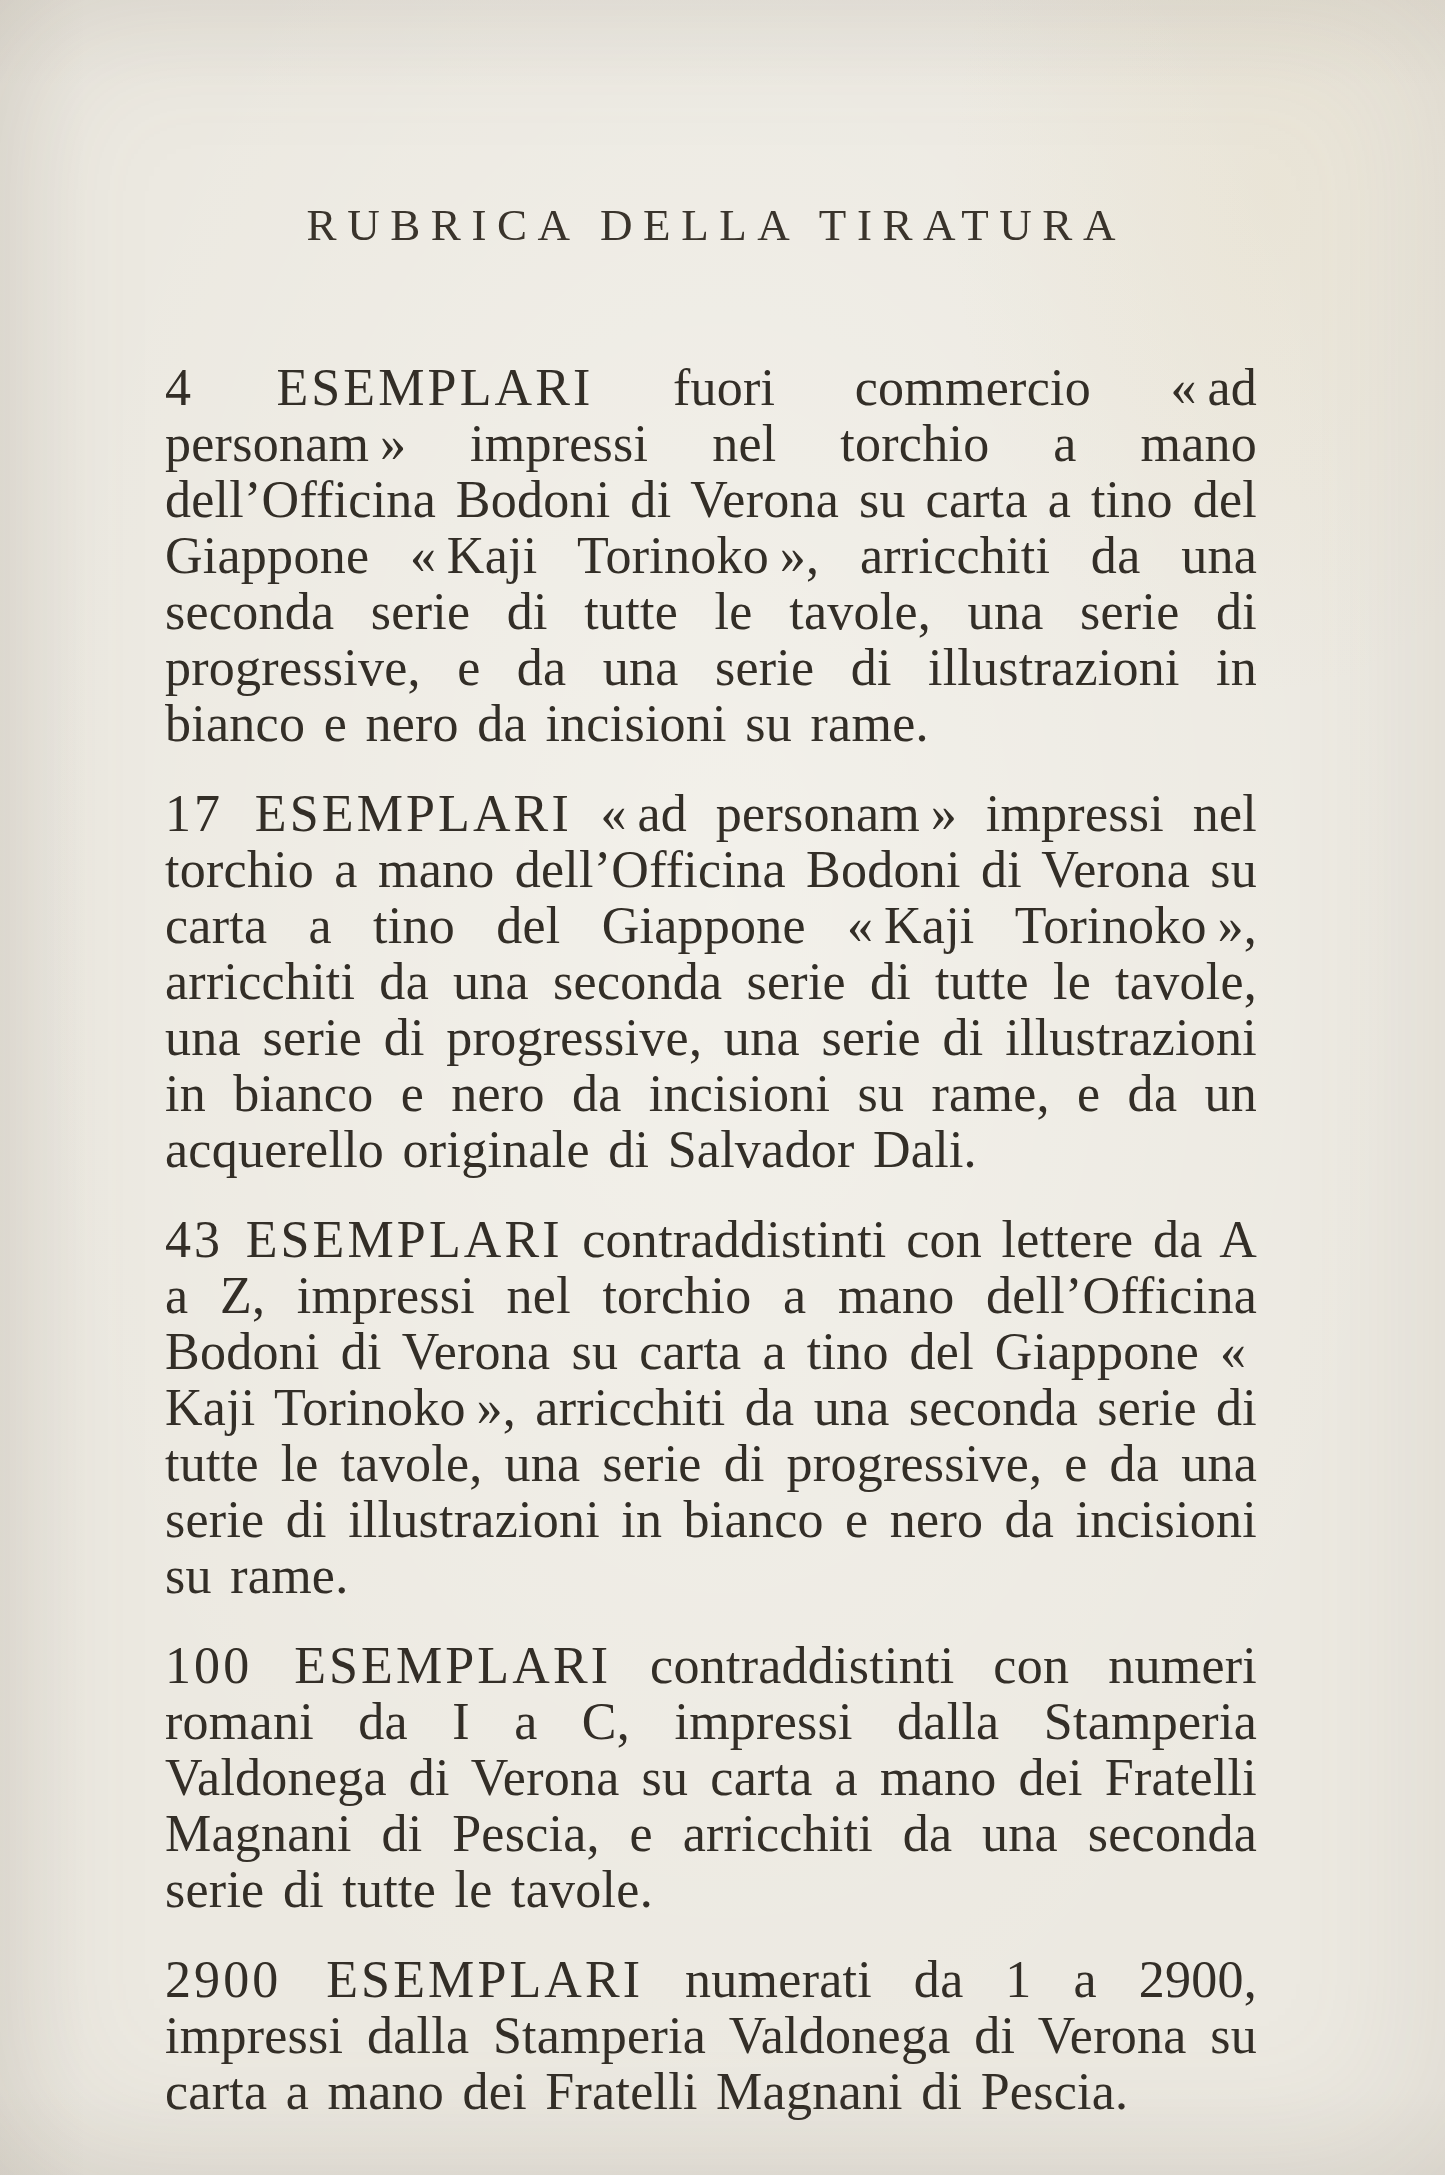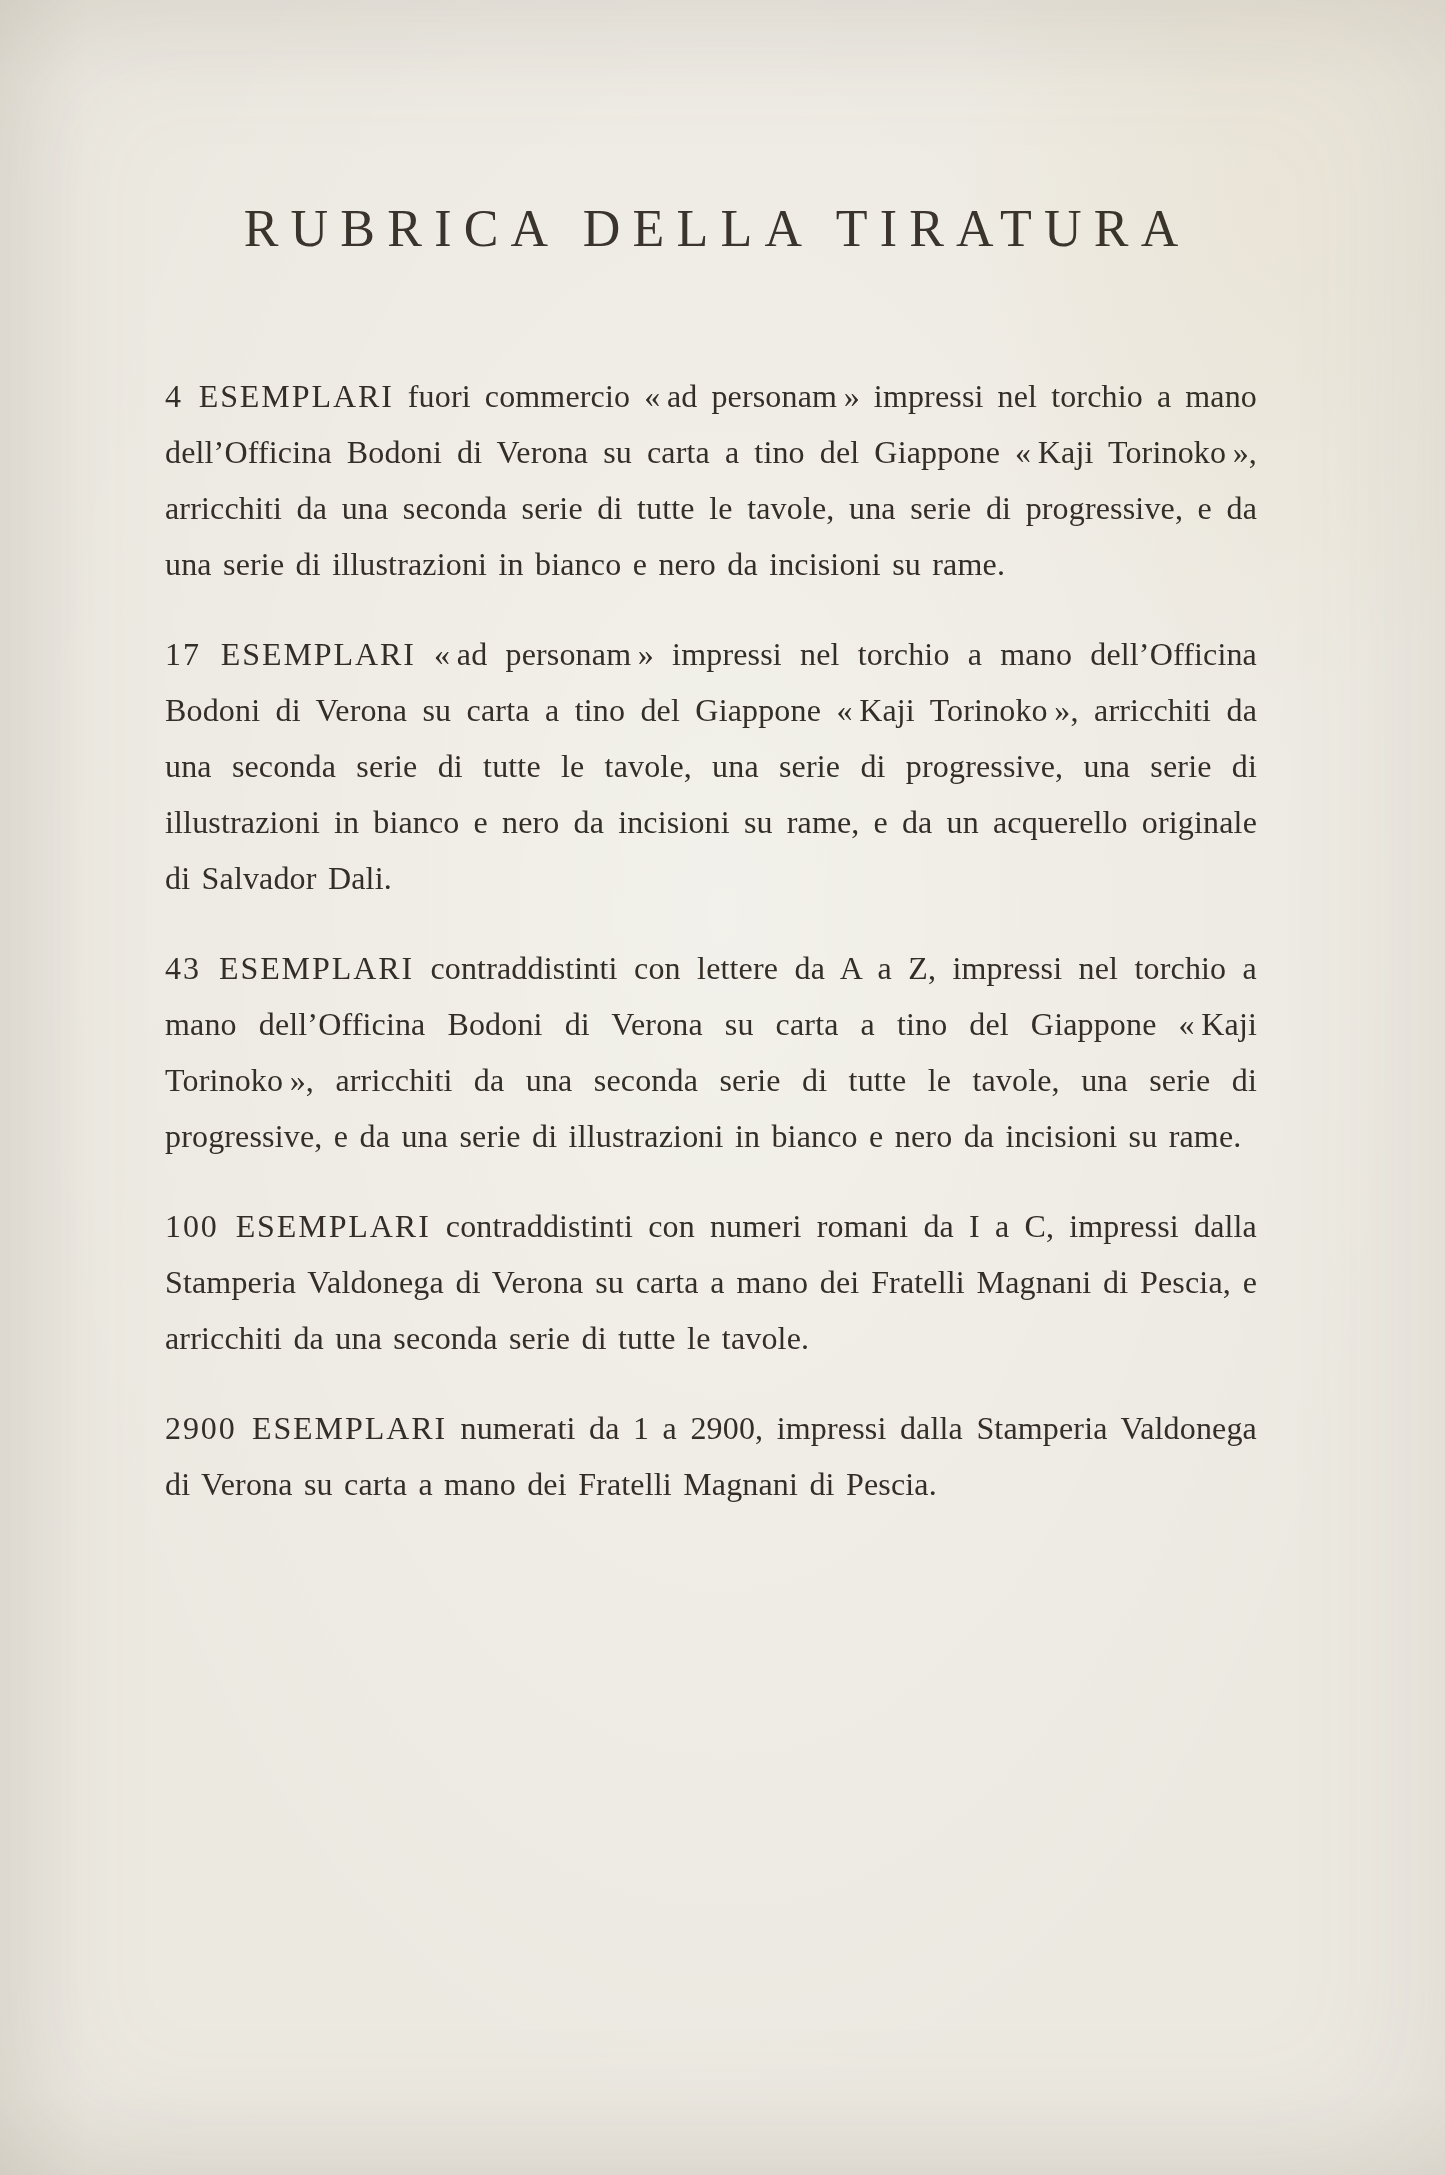--- a/index.html
+++ b/index.html
@@ -23,35 +23,35 @@
     font-family: "Liberation Serif", "DejaVu Serif", serif;
   }
   .text-block {
     position: absolute;
     left: 165px;
     top: 198px;
     width: 1092px;
   }
   .title {
     margin: 0;
-    font-size: 52px;
+    font-size: 45px;
     font-weight: normal;
     letter-spacing: 0.235em;
     text-indent: 0.235em;
     text-align: center;
     color: #3a342c;
     line-height: 1.2;
     font-variant-numeric: oldstyle-nums;
   }
   .colophon {
     margin-top: 108px;
   }
   .colophon p {
     margin: 0 0 34px 0;
-    font-size: 32px;
+    font-size: 52px;
     line-height: 56px;
     text-align: justify;
     color: #332e27;
     word-spacing: 0.10em;
     letter-spacing: 0.005em;
     font-variant-numeric: oldstyle-nums;
   }
   .colophon p:last-child {
     margin-bottom: 16px;
   }

